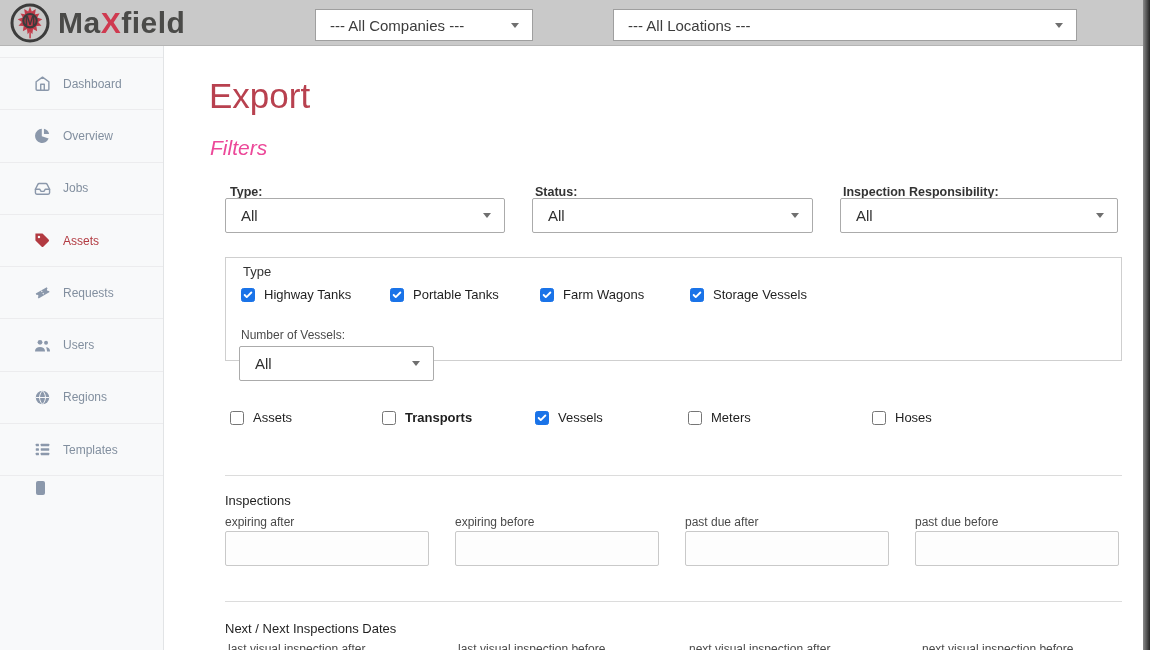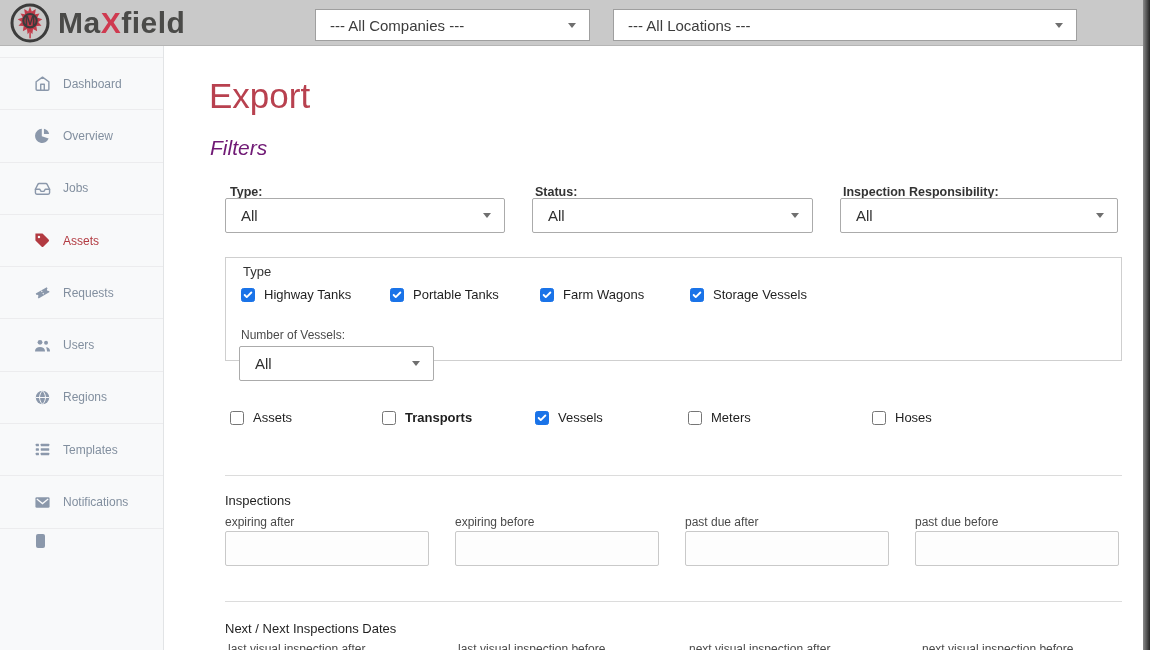--- a/index.html
+++ b/index.html
@@ -10,21 +10,21 @@
   
   .topbar { position:absolute; left:0; top:0; width:1150px; height:46px;
     background:#c9c9c9; border-bottom:1px solid #b5b5b5; }
   .logo { position:absolute; left:10px; top:3px; display:flex; align-items:center; }
   .logo-circle { width:40px; height:40px; }
   .logo-text { margin-left:8px; font-size:30px; font-weight:bold; color:#4a4a48; letter-spacing:.5px; }
   .logo-text .lx { color:#cf3a50; }
   .top-dd { position:absolute; top:9px; height:32px; background:#fff;
     border:1px solid #9f9f9f; display:flex; align-items:center; padding:0 14px;
     font-size:15px; color:#3c3c3c; cursor:pointer; }
-  .top-dd.companies { left:315px; width:275px; }
+  .top-dd.companies { left:315px; width:218px; }
   .top-dd.locations { left:613px; width:464px; }
   .caret { position:absolute; right:13px; width:0; height:0;
     border-left:4.5px solid transparent; border-right:4.5px solid transparent;
     border-top:5px solid #6f6f6f; }
 
   
   .right-edge { position:absolute; right:0; top:0; width:7px; height:650px;
     background:linear-gradient(to right,#8a8a8a,#242424); }
 
   
@@ -37,21 +37,21 @@
   .side-item.active { color:#b23a41; }
   .side-item.active .lbl { color:#b23a41; }
   .side-partial { height:19px; border-top:1px solid #ececee; position:relative; }
   .side-partial .stub { position:absolute; left:36px; top:5px; width:9px; height:14px;
     background:#8b98ab; border-radius:2px; }
 
   
   .page-title { position:absolute; left:209px; top:76px; font-size:35px;
     font-weight:400; color:#b8414f; }
   .filters-heading { position:absolute; left:210px; top:136px; font-size:21px;
-    font-style:italic; color:#701a75; }
+    font-style:italic; color:#ec4899; }
 
   .flabel { position:absolute; font-size:12.5px; font-weight:600; color:#333; }
   .dd { position:absolute; height:35px; background:#fff; border:1px solid #ababab;
     border-radius:2px; display:flex; align-items:center; padding:0 15px;
     font-size:15px; color:#2f2f2f; cursor:pointer; }
 
   .group-box { position:absolute; left:225px; top:257px; width:897px; height:104px;
     border:1px solid #cfcfcf; }
   .group-title { position:absolute; left:17px; top:6px; font-size:13px; color:#333; }
 
@@ -174,27 +174,20 @@
             <rect x="9.5" y="4" width="12" height="3.4" rx=".6"></rect>
             <rect x="2.5" y="10.3" width="4.5" height="3.4" rx=".6"></rect>
             <rect x="9.5" y="10.3" width="12" height="3.4" rx=".6"></rect>
             <rect x="2.5" y="16.6" width="4.5" height="3.4" rx=".6"></rect>
             <rect x="9.5" y="16.6" width="12" height="3.4" rx=".6"></rect>
           </g>
         </svg>
       <span class="lbl">Templates</span>
     </div>
 
-    <div class="side-item">
-      <svg class="ic" viewBox="0 0 24 24">
-          <rect x="2" y="4.5" width="20" height="15" rx="2" fill="currentColor"></rect>
-          <polyline points="4 7 12 13.5 20 7" fill="none" stroke="#f8f9fa" stroke-width="1.8"></polyline>
-        </svg>
-      <span class="lbl">Notifications</span>
-    </div>
 
     <div class="side-partial">
       <span class="stub"></span>
     </div>
   </div>
 
   <h1 class="page-title">Export</h1>
   <div class="filters-heading">Filters</div>
 
   <div class="flabel" style="left:230px; top:185px;">Type:</div>

